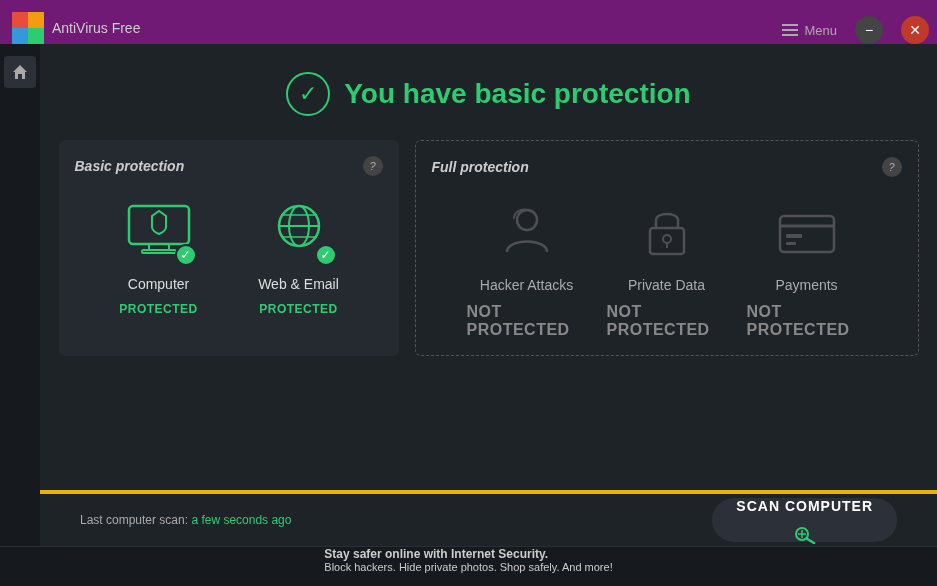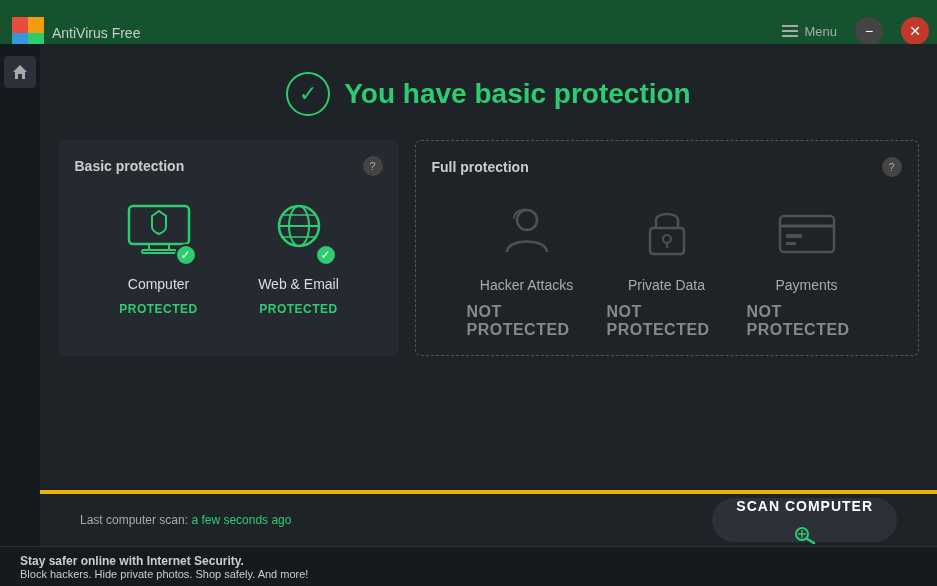--- a/index.html
+++ b/index.html
@@ -8,25 +8,25 @@
       height: 586px;
       background: #1e2328;
       font-family: 'Segoe UI', Arial, sans-serif;
       color: #fff;
       overflow: hidden;
       position: relative;
     }
 
     
     .title-bar {
-      background: #14532d;
+      background: #701a75;
       height: 44px;
       display: flex;
-      align-items: flex-start;
-      padding: 17px 12px;
+      align-items: flex-end;
+      padding: 0 12px;
       position: relative;
     }
     .title-bar-logo {
       display: flex;
       align-items: center;
       gap: 8px;
     }
     .avg-logo {
       width: 32px;
       height: 32px;
@@ -149,20 +149,21 @@
       border: 1.5px dashed #555;
       border-radius: 6px;
       padding: 16px;
       flex: 1;
     }
     .card-header {
       display: flex;
       justify-content: space-between;
       align-items: center;
       margin-bottom: 20px;
+      font-style: italic;
     }
     .card-title {
       font-size: 14px;
       font-weight: 600;
       color: #ccc;
     }
     .card-help {
       width: 20px;
       height: 20px;
       border-radius: 50%;
@@ -311,20 +312,21 @@
       left: 0;
       right: 0;
       bottom: 0;
       height: 40px;
       background: #16191d;
       display: flex;
       align-items: center;
       justify-content: space-between;
       padding: 0 20px 0 20px;
       border-top: 1px solid #2a2f36;
+      flex-direction: column;
     }
     .footer-text {
       font-size: 11px;
       color: #ccc;
     }
     .footer-text strong {
       font-weight: 700;
       font-size: 12px;
     }
     .footer-actions {

